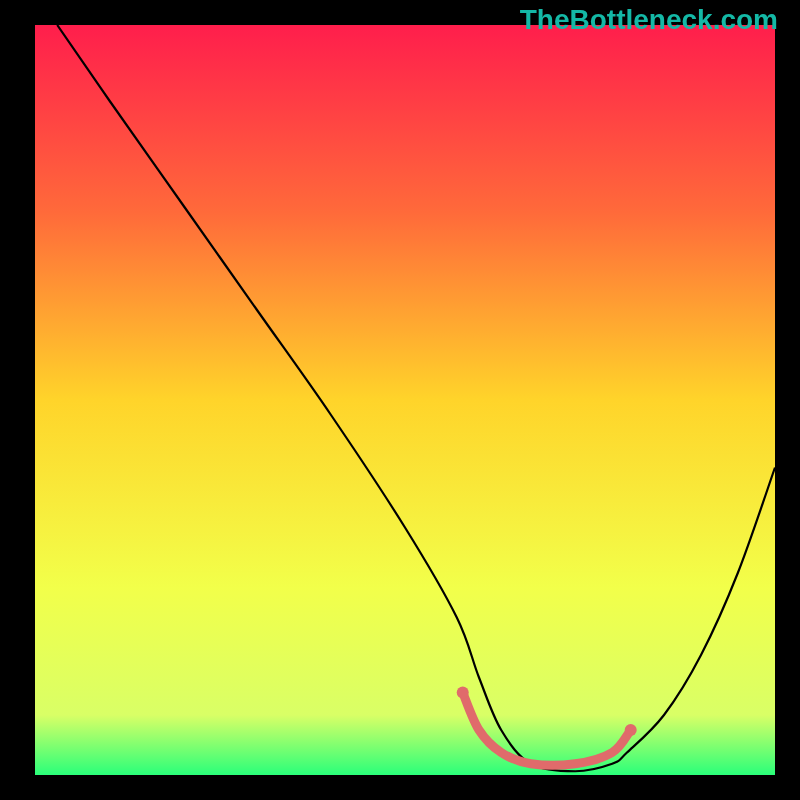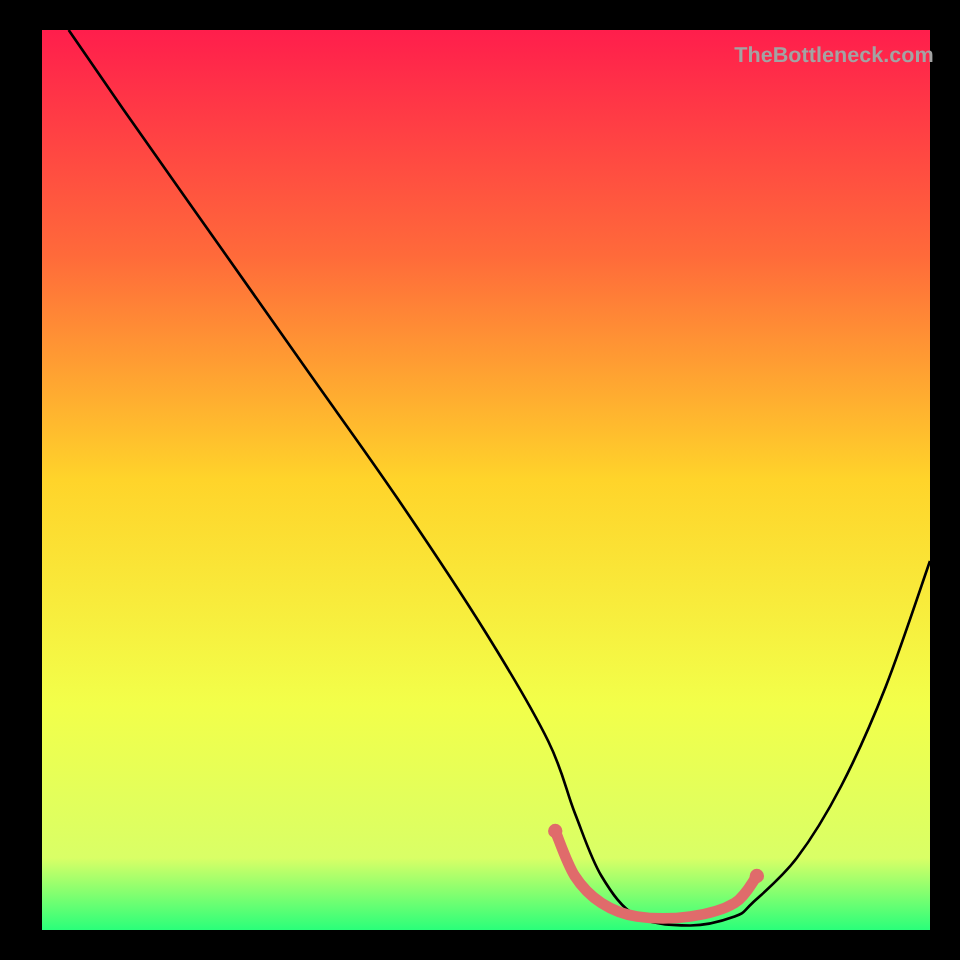--- a/index.html
+++ b/index.html
@@ -14,25 +14,24 @@
   .container {
     width: 800px;
     height: 800px;
     background: #000;
     position: relative;
   }
   .watermark {
     position: absolute;
     top: 4px;
     right: 22px;
-    color: #a3a3a3;
-    font-size: 18px;
+    color: #14b8a6;
+    font-size: 28px;
     font-weight: bold;
     z-index: 10;
-    margin-top: 32px;
   }
   .plot-area {
     position: absolute;
     left: 35px;
     top: 25px;
     width: 740px;
     height: 750px;
   }
   svg {
     display: block;

